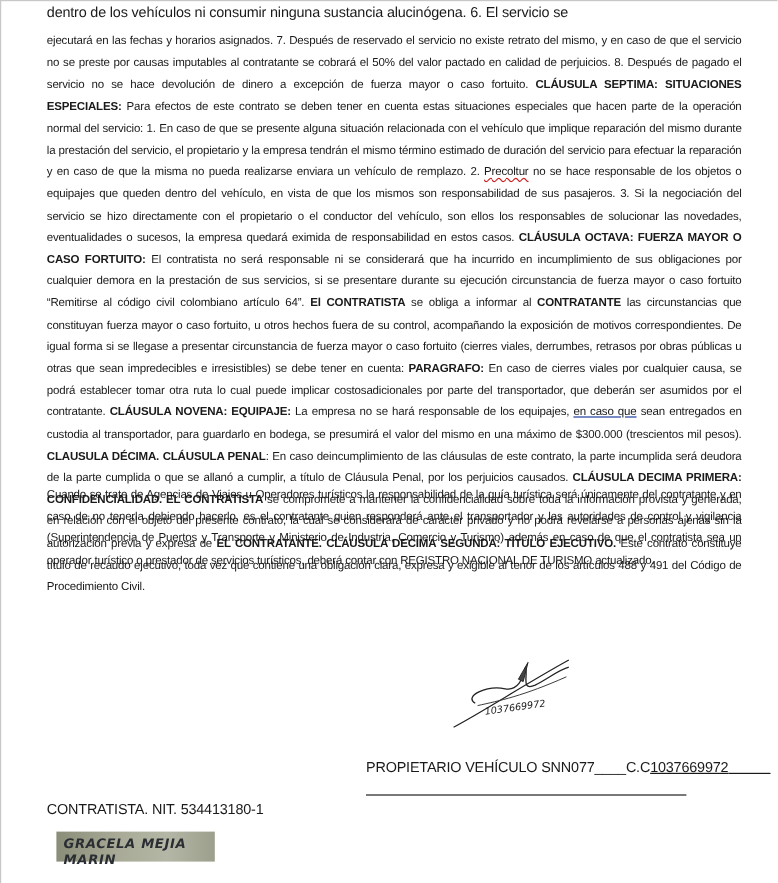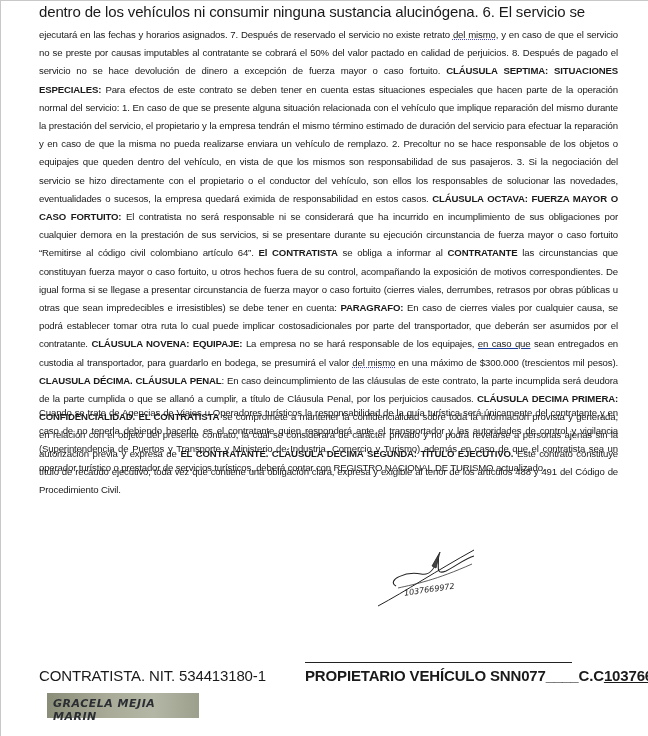--- a/index.html
+++ b/index.html
@@ -8,28 +8,28 @@
     position: absolute; left: 0; top: 0; width: 648px; height: 736px;
     background: #fff; border-left: 1px solid #c8c8c8; border-top: 1px solid #c8c8c8;
     box-sizing: border-box;
   }
   .txt {
     position: absolute; left: 38px; width: 579px;
     font-family: "Liberation Sans", sans-serif; font-size: 9.6px; color: #1a1a1a;
     line-height: 18.2px; text-align: justify; letter-spacing: -0.15px;
   }
   .line { position: absolute; left: 38px; white-space: nowrap;
-    font-family: "Liberation Sans", sans-serif; font-size: 15px; color: #1a1a1a; letter-spacing: -0.15px; }
+    font-family: "Liberation Sans", sans-serif; font-size: 12px; color: #1a1a1a; letter-spacing: -0.15px; }
   b { font-weight: bold; }
-  .sq-blue { text-decoration: underline; text-decoration-style: dotted; text-decoration-color: #4040d0; }
-  .sq-red { text-decoration-style: wavy; text-decoration-color: #d02020; margin-top: 20px; }
+  .sq-blue { text-decoration-style: dotted; text-decoration-color: #4040d0; }
+  .sq-red { text-decoration: underline; text-decoration-style: wavy; text-decoration-color: #d02020; margin-top: 20px; }
   .ul-blue { text-decoration: underline; text-decoration-color: #2040a0; }
   .ul { text-decoration: underline; }
   .sig1 { position: absolute; left: 375px; top: 545px; width: 100px; height: 64px; }
-  .sig2 { position: absolute; left: 46px; top: 692px; width: 152px; height: 25px;
+  .sig2 { position: absolute; left: 46px; top: 692px; width: 132px; height: 25px;
     background: linear-gradient(90deg,#8a8d78,#a9ab98 40%,#b5b7a6 70%,#9c9f8c); }
   .sig2 span { position:absolute; left:6px; top:4px; font-family:"DejaVu Sans", sans-serif; font-size:11px; font-weight:bold; color:#2a2e33; letter-spacing:0.5px; font-style: italic; }
   .rule { position: absolute; height: 1px; background: #222; }
   .small { font-size: 9px; letter-spacing: 0.2px; }
 </style>
 </head>
 <body>
 
 <div class="page">
 
@@ -48,16 +48,16 @@
     <text x="28" y="48" font-size="8" font-style="italic" fill="#222" font-family="DejaVu Sans, sans-serif" transform="rotate(-8 40 46)">1037669972</text>
   </svg>
 
   <div class="line" style="top:666px;">CONTRATISTA.  NIT. 534413180-1</div>
 
   <div class="sig2">
     <span>GRACELA MEJIA MARIN</span>
   </div>
 
   <div class="rule" style="left:304px; top:661px; width:267px;"></div>
-  <div class="line" style="left:304px; top:666px;font-weight:bold;">
+  <div class="line" style="left:304px; top:631px;">
     <span>PROPIETARIO VEHÍCULO SNN077</span><span>____</span><span>C.C</span><span class="ul">1037669972</span><span class="ul">&nbsp;&nbsp;&nbsp;&nbsp;&nbsp;&nbsp;&nbsp;&nbsp;&nbsp;&nbsp;&nbsp;</span>
   </div>
 </div>
 
 </body></html>

